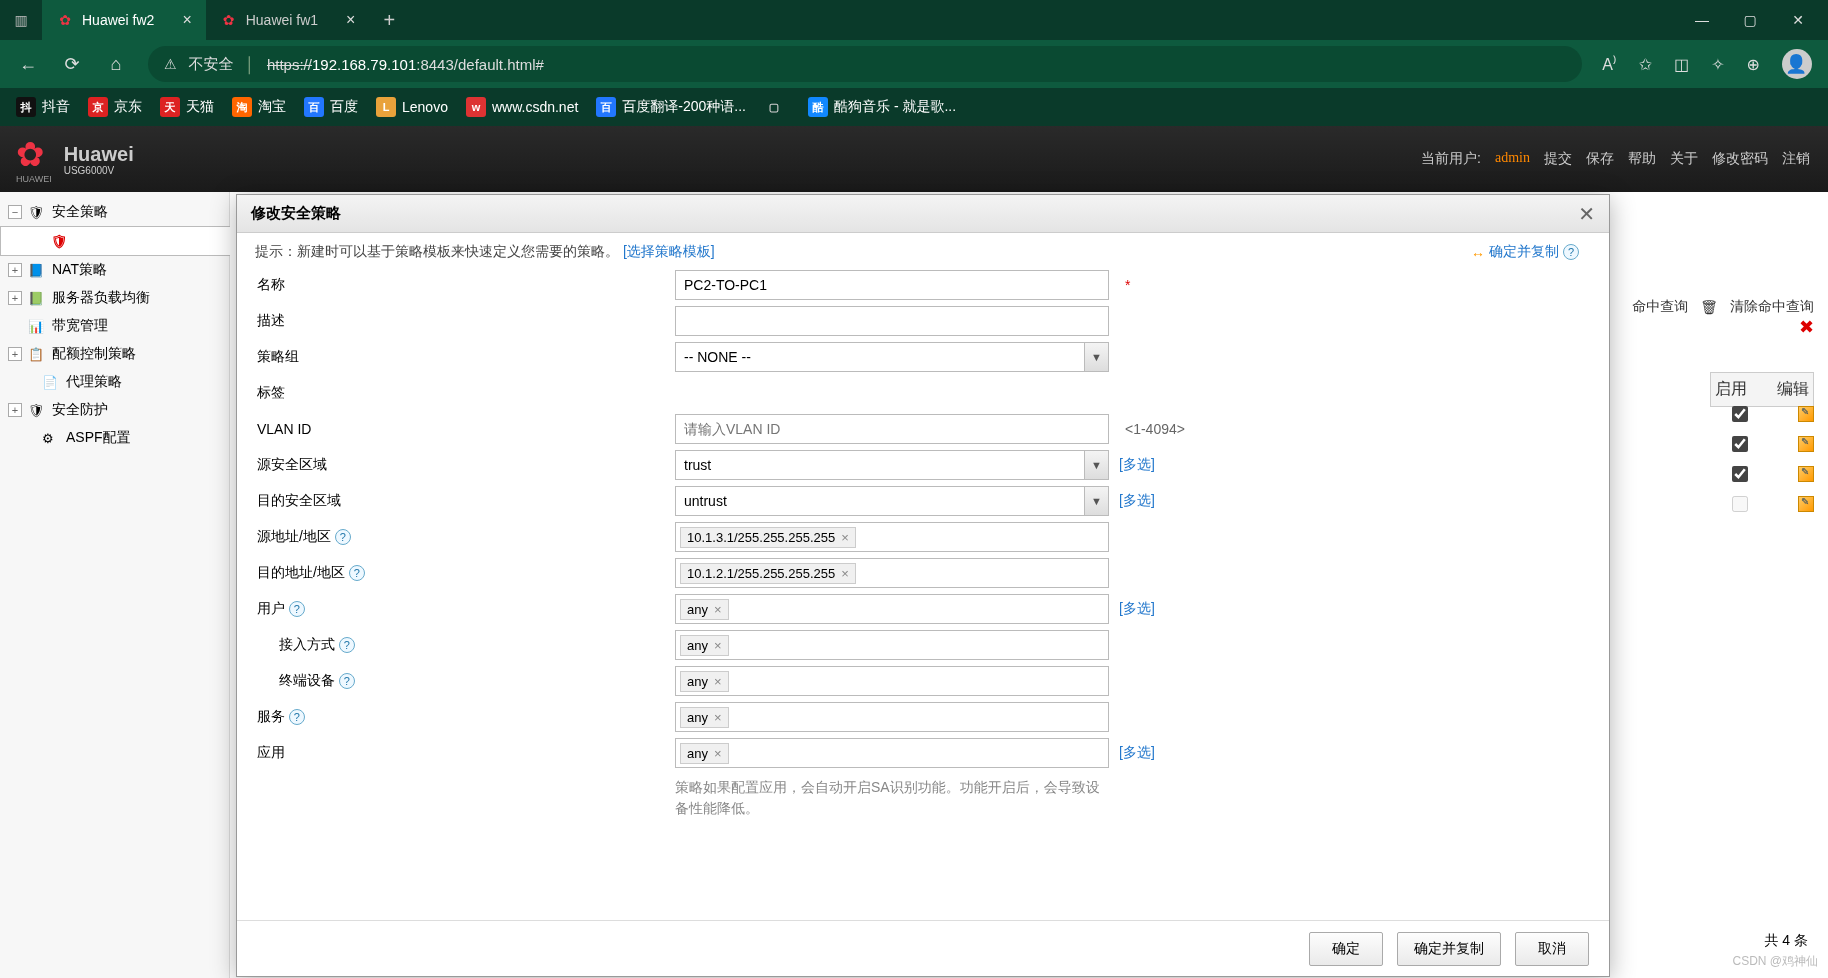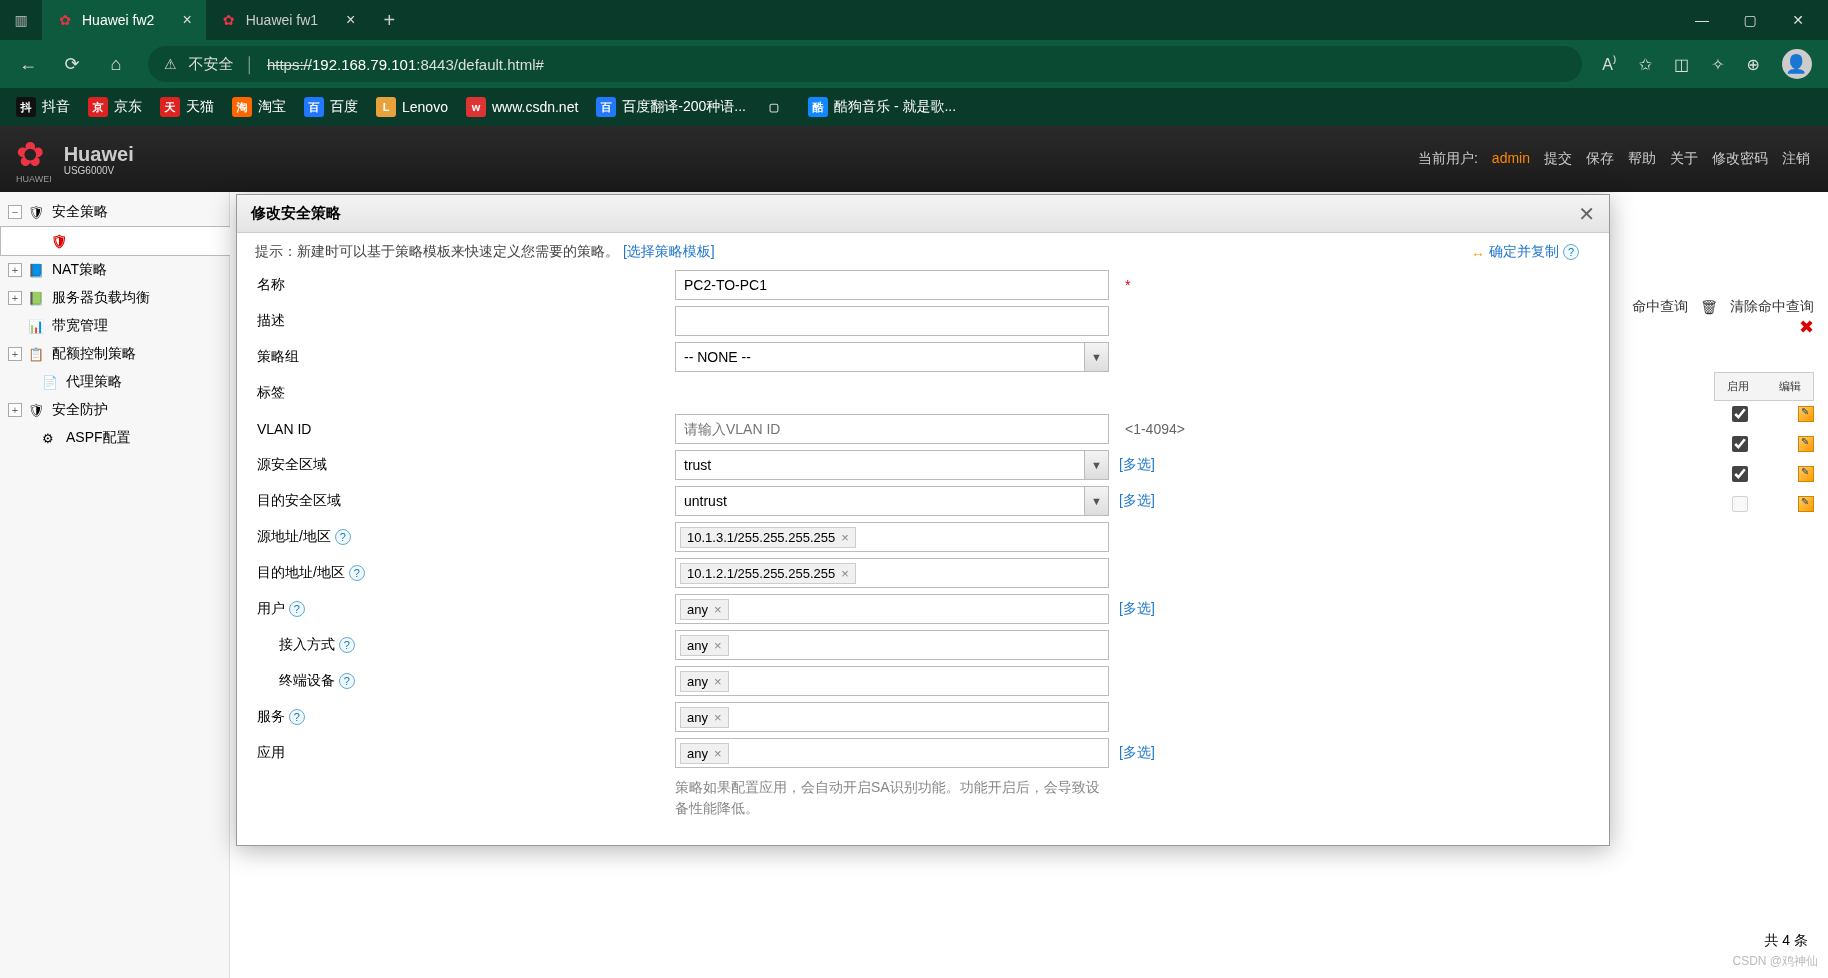--- a/index.html
+++ b/index.html
@@ -34,43 +34,43 @@
 
 
 .appbar{ height:66px; background:linear-gradient(#2a2a2a,#1a1a1a); display:flex; align-items:center; color:#ccc; padding-right:18px;}
 .logo{ display:flex; align-items:center; gap:12px; padding:0 16px;}
 .logo .flower{ color:#e34; font-size:34px;}
 .logo .txt{ display:flex; flex-direction:column; line-height:1.1;}
 .logo .txt .t1{ font-size:20px; font-weight:bold;}
 .logo .txt .t2{ font-size:10px;}
 .logo .sub{ font-size:9px; color:#999;}
 .applinks{ margin-left:auto; display:flex; gap:14px; font-size:14px;}
-.applinks .u{ color:#f80;}
+.applinks .u{ color:#f80;font-family:Liberation Serif, serif;}
 
 
 .main{ position:relative; height:786px; background:#fff; display:flex;}
 .sidebar{ width:230px; background:#f7f7f7; border-right:1px solid #ddd; padding-top:6px; font-size:14px;}
 .tree-item{ display:flex; align-items:center; gap:6px; padding:5px 8px; cursor:pointer;}
 .tree-item .tgl{ width:14px;height:14px; border:1px solid #aaa; font-size:11px; display:flex;align-items:center;justify-content:center; color:#666; background:#fff;}
 .tree-item .ico{ width:18px; font-size:13px;}
 .tree-item.sel{ color:#d00; font-weight:bold;}
 .tree-item.ind1{ padding-left:42px;}
 
 .content{ flex:1; background:#fff; position:relative;}
 .content-tools{ position:absolute; right:14px; top:106px; display:flex; gap:12px; align-items:center; font-size:14px; color:#333;}
 .content-tools .red{ color:#d00; font-size:18px; cursor:pointer;}
-.content-table-head{ position:absolute; right:14px; top:180px; display:flex; gap:30px; font-size:11px; color:#333; border:1px solid #ccc; padding:6px 12px; background:#f4f4f4;margin-left:12px;}
+.content-table-head{ position:absolute; right:14px; top:180px; display:flex; gap:30px; font-size:16px; color:#333; border:1px solid #ccc; padding:6px 4px; background:#f4f4f4;margin-left:12px;}
 .content-rows{ position:absolute; right:14px; top:214px; display:flex; flex-direction:column; gap:14px; font-size:14px;}
 .content-rows .row{ display:flex; gap:50px; justify-content:flex-end; align-items:center;}
 .content-rows .cb{ width:16px;height:16px; accent-color:#444;}
 .edit-ico{ width:16px;height:16px; display:inline-block; background:linear-gradient(135deg,#fc6,#f90); border:1px solid #c80; position:relative;}
 .edit-ico::after{content:"✎"; position:absolute; font-size:10px; color:#246; top:-1px; left:2px;}
 .footer-count{ position:absolute; right:20px; bottom:28px; font-size:14px;}
 .watermark{ position:absolute; right:10px; bottom:8px; font-size:12px; color:#bbb;}
-.dialog{ position:absolute; left:236px; top:194px; width:1374px; height:652px; background:#fff; border:1px solid #999; box-shadow:0 4px 24px rgba(0,0,0,.3); display:flex; flex-direction:column;}
+.dialog{ position:absolute; left:236px; top:194px; width:1374px; height:783px; background:#fff; border:1px solid #999; box-shadow:0 4px 24px rgba(0,0,0,.3); display:flex; flex-direction:column;}
 .dlg-title{ height:38px; background:linear-gradient(#f4f4f4,#e4e4e4); display:flex; align-items:center; padding:0 14px; font-size:15px; font-weight:bold; border-bottom:1px solid #ccc;}
 .dlg-title .x{ margin-left:auto; font-size:20px; color:#666; cursor:pointer; font-weight:normal;}
 .dlg-body{ flex:1; overflow:auto; padding:10px 18px 4px 18px; font-size:14px; position:relative;}
 .dlg-body::-webkit-scrollbar{width:14px;} .dlg-body::-webkit-scrollbar-thumb{background:#bbb;border-radius:6px;}
 .tip{ color:#444; margin-bottom:8px;}
 .tip a{ color:#27c;}
 .swap{ position:absolute; right:30px; top:10px; color:#27c; display:flex;align-items:center;gap:4px;}
 .swap .arr{ color:#f90;}
 .help{ display:inline-flex; width:16px;height:16px; border-radius:50%; border:1px solid #6ac; color:#27a; align-items:center;justify-content:center; font-size:11px; background:#eef8ff;}
 .frow{ display:flex; align-items:center; margin:4px 0; min-height:32px;}
@@ -440,13 +440,18 @@
         </div>
       </div>
 
     <div class="frow">
         <div class="lab"></div>
         <div class="ctrl">
           <div class="note">策略如果配置应用，会自动开启SA识别功能。功能开启后，会导致设备性能降低。</div>
         </div>
       </div>
   </div>
+  <div class="dlg-foot">
+    <button class="btn">确定</button>
+    <button class="btn">确定并复制</button>
+    <button class="btn">取消</button>
+  </div>
 </div>
 
 </body></html>

